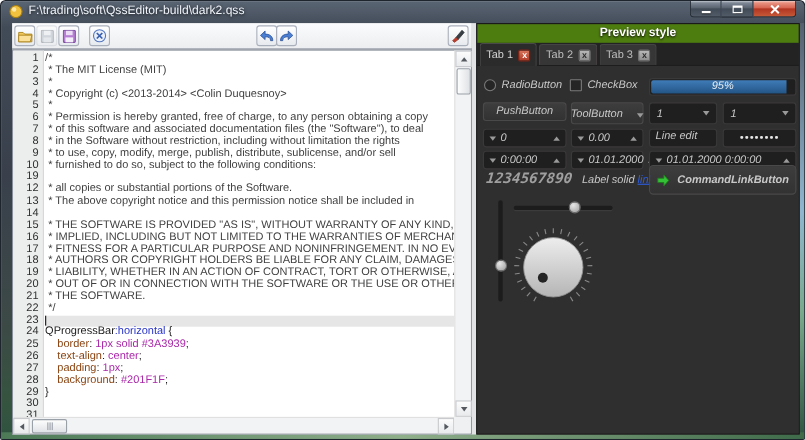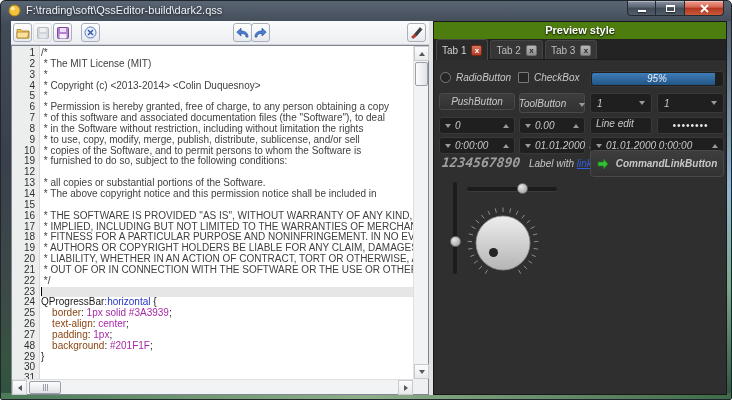--- a/index.html
+++ b/index.html
@@ -204,47 +204,47 @@
             <div class="ln">18</div>
             <div class="ln">19</div>
             <div class="ln">20</div>
             <div class="ln">21</div>
             <div class="ln">22</div>
             <div class="ln">23</div>
             <div class="ln">24</div>
             <div class="ln">25</div>
             <div class="ln">26</div>
             <div class="ln">27</div>
-            <div class="ln">48</div>
+            <div class="ln">28</div>
             <div class="ln">29</div>
             <div class="ln">30</div>
             <div class="ln">31</div>
           </div>
         <div class="code">
             <div class="cl"><span class="cm">/*</span></div>
             <div class="cl"><span class="cm"> * The MIT License (MIT)</span></div>
             <div class="cl"><span class="cm"> *</span></div>
             <div class="cl"><span class="cm"> * Copyright (c) &lt;2013-2014&gt; &lt;Colin Duquesnoy&gt;</span></div>
             <div class="cl"><span class="cm"> *</span></div>
             <div class="cl"><span class="cm"> * Permission is hereby granted, free of charge, to any person obtaining a copy</span></div>
             <div class="cl"><span class="cm"> * of this software and associated documentation files (the "Software"), to deal</span></div>
             <div class="cl"><span class="cm"> * in the Software without restriction, including without limitation the rights</span></div>
             <div class="cl"><span class="cm"> * to use, copy, modify, merge, publish, distribute, sublicense, and/or sell</span></div>
-            <div class="cl"><span class="cm"> * copies of the Software, and to permit persons to whom the Software is</span></div>
             <div class="cl"><span class="cm"> * furnished to do so, subject to the following conditions:</span></div>
             <div class="cl"></div>
             <div class="cl"><span class="cm"> * all copies or substantial portions of the Software.</span></div>
             <div class="cl"><span class="cm"> * The above copyright notice and this permission notice shall be included in</span></div>
             <div class="cl"></div>
             <div class="cl"><span class="cm"> * THE SOFTWARE IS PROVIDED "AS IS", WITHOUT WARRANTY OF ANY KIND, EXPRESS OR</span></div>
             <div class="cl"><span class="cm"> * IMPLIED, INCLUDING BUT NOT LIMITED TO THE WARRANTIES OF MERCHANTABILITY,</span></div>
             <div class="cl"><span class="cm"> * FITNESS FOR A PARTICULAR PURPOSE AND NONINFRINGEMENT. IN NO EVENT SHALL THE</span></div>
             <div class="cl"><span class="cm"> * AUTHORS OR COPYRIGHT HOLDERS BE LIABLE FOR ANY CLAIM, DAMAGES OR OTHER</span></div>
             <div class="cl"><span class="cm"> * LIABILITY, WHETHER IN AN ACTION OF CONTRACT, TORT OR OTHERWISE, ARISING FROM,</span></div>
             <div class="cl"><span class="cm"> * OUT OF OR IN CONNECTION WITH THE SOFTWARE OR THE USE OR OTHER DEALINGS IN</span></div>
+            <div class="cl"><span class="cm"> * THE SOFTWARE.</span></div>
             <div class="cl"><span class="cm"> */</span></div>
             <div class="cl cur"><span class="caret"></span></div>
             <div class="cl"><span class="se">QProgressBar</span><span class="ps">:horizontal</span><span class="pl"> {</span></div>
             <div class="cl"><span class="pr">    border</span><span class="pl">: </span><span class="va">1px solid #3A3939</span><span class="pl">;</span></div>
             <div class="cl"><span class="pr">    text-align</span><span class="pl">: </span><span class="va">center</span><span class="pl">;</span></div>
             <div class="cl"><span class="pr">    padding</span><span class="pl">: </span><span class="va">1px</span><span class="pl">;</span></div>
             <div class="cl"><span class="pr">    background</span><span class="pl">: </span><span class="va">#201F1F</span><span class="pl">;</span></div>
             <div class="cl"><span class="pl">}</span></div>
             <div class="cl"></div>
           </div>
@@ -351,21 +351,21 @@
           <span class="arr up"></span>
         </div>
         <div class="w dark-field spin" style="left:156px;top:77px;width:134px;height:17px">
           <span class="arr dn"></span>
           <span class="val">01.01.2000 0:00:00</span>
           <span class="arr up"></span>
         </div>
 
         <div class="w lcd" style="left:8px;top:95px">1234567890</div>
         <div class="w lbl-link" style="left:95px;top:98px">
-          <span>Label with </span><a>link</a>
+          <span>Label solid </span><a>link</a>
         </div>
         <div class="w btn-dark cmdlink" style="left:156px;top:90px;width:134px;height:27px">
           <svg width="12" height="12" viewBox="0 0 12 12">
             <polygon points="1,4 6.5,4 6.5,1 11,6 6.5,11 6.5,8 1,8" fill="#35c135" stroke="#1e7a1e" stroke-width="0.8"></polygon>
           </svg>
           <span>CommandLinkButton</span>
         </div>
 
         <div class="w hslider" style="left:33px;top:123px;width:90px">
           <div class="hgroove"></div>

